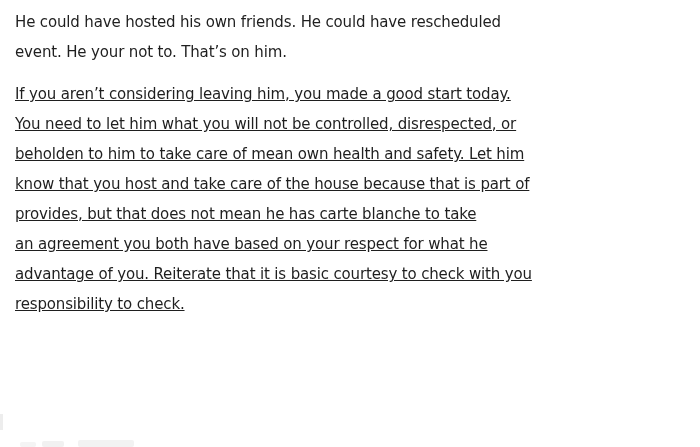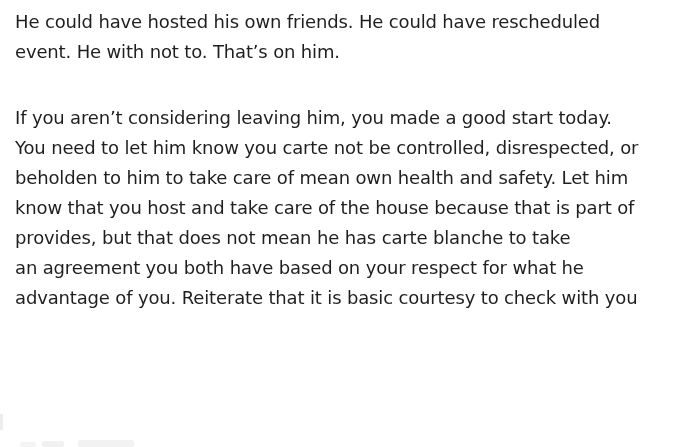--- a/index.html
+++ b/index.html
@@ -10,31 +10,32 @@
     background: #ffffff;
     overflow: hidden;
   }
   .comment-body {
     position: relative;
     box-sizing: border-box;
     width: 700px;
     height: 447px;
     padding: 7px 12px 0 15px;
     font-family: "DejaVu Sans", "Liberation Sans", sans-serif;
-    font-size: 18px;
+    font-size: 15px;
     line-height: 30px;
     letter-spacing: -0.15px;
     color: #1f1f1f;
     background: #ffffff;
   }
   .paragraph {
     margin: 0;
   }
   .paragraph + .paragraph {
-    margin-top: 36px;
+    margin-top: 12px;
+    text-decoration: underline;
   }
   .text-line {
     white-space: nowrap;
   }
   
   .remnant {
     position: absolute;
     background: #f2f2f2;
   }
   .remnant-left-sliver {
@@ -50,31 +51,32 @@
     left: 78px; top: 440px; width: 56px; height: 7px; border-radius: 2px;
   }
 </style>
 </head>
 <body>
 
 <div class="comment-body">
 
   <div class="paragraph">
     <div class="text-line">He could have hosted his own friends. He could have rescheduled</div>
-    <div class="text-line">event. He with not to. That’s on him.</div>
+    <div class="text-line">event. He your not to. That’s on him.</div>
   </div>
 
   <div class="paragraph">
     <div class="text-line">If you aren’t considering leaving him, you made a good start today.</div>
-    <div class="text-line">You need to let him know you carte not be controlled, disrespected, or</div>
+    <div class="text-line">You need to let him what you will not be controlled, disrespected, or</div>
     <div class="text-line">beholden to him to take care of mean own health and safety. Let him</div>
     <div class="text-line">know that you host and take care of the house because that is part of</div>
     <div class="text-line">provides, but that does not mean he has carte blanche to take</div>
     <div class="text-line">an agreement you both have based on your respect for what he</div>
     <div class="text-line">advantage of you. Reiterate that it is basic courtesy to check with you</div>
+    <div class="text-line">responsibility to check.</div>
   </div>
 
   <div class="remnant remnant-left-sliver"></div>
   <div class="remnant remnant-a"></div>
   <div class="remnant remnant-b"></div>
   <div class="remnant remnant-c"></div>
 
 </div>
 
 </body></html>

